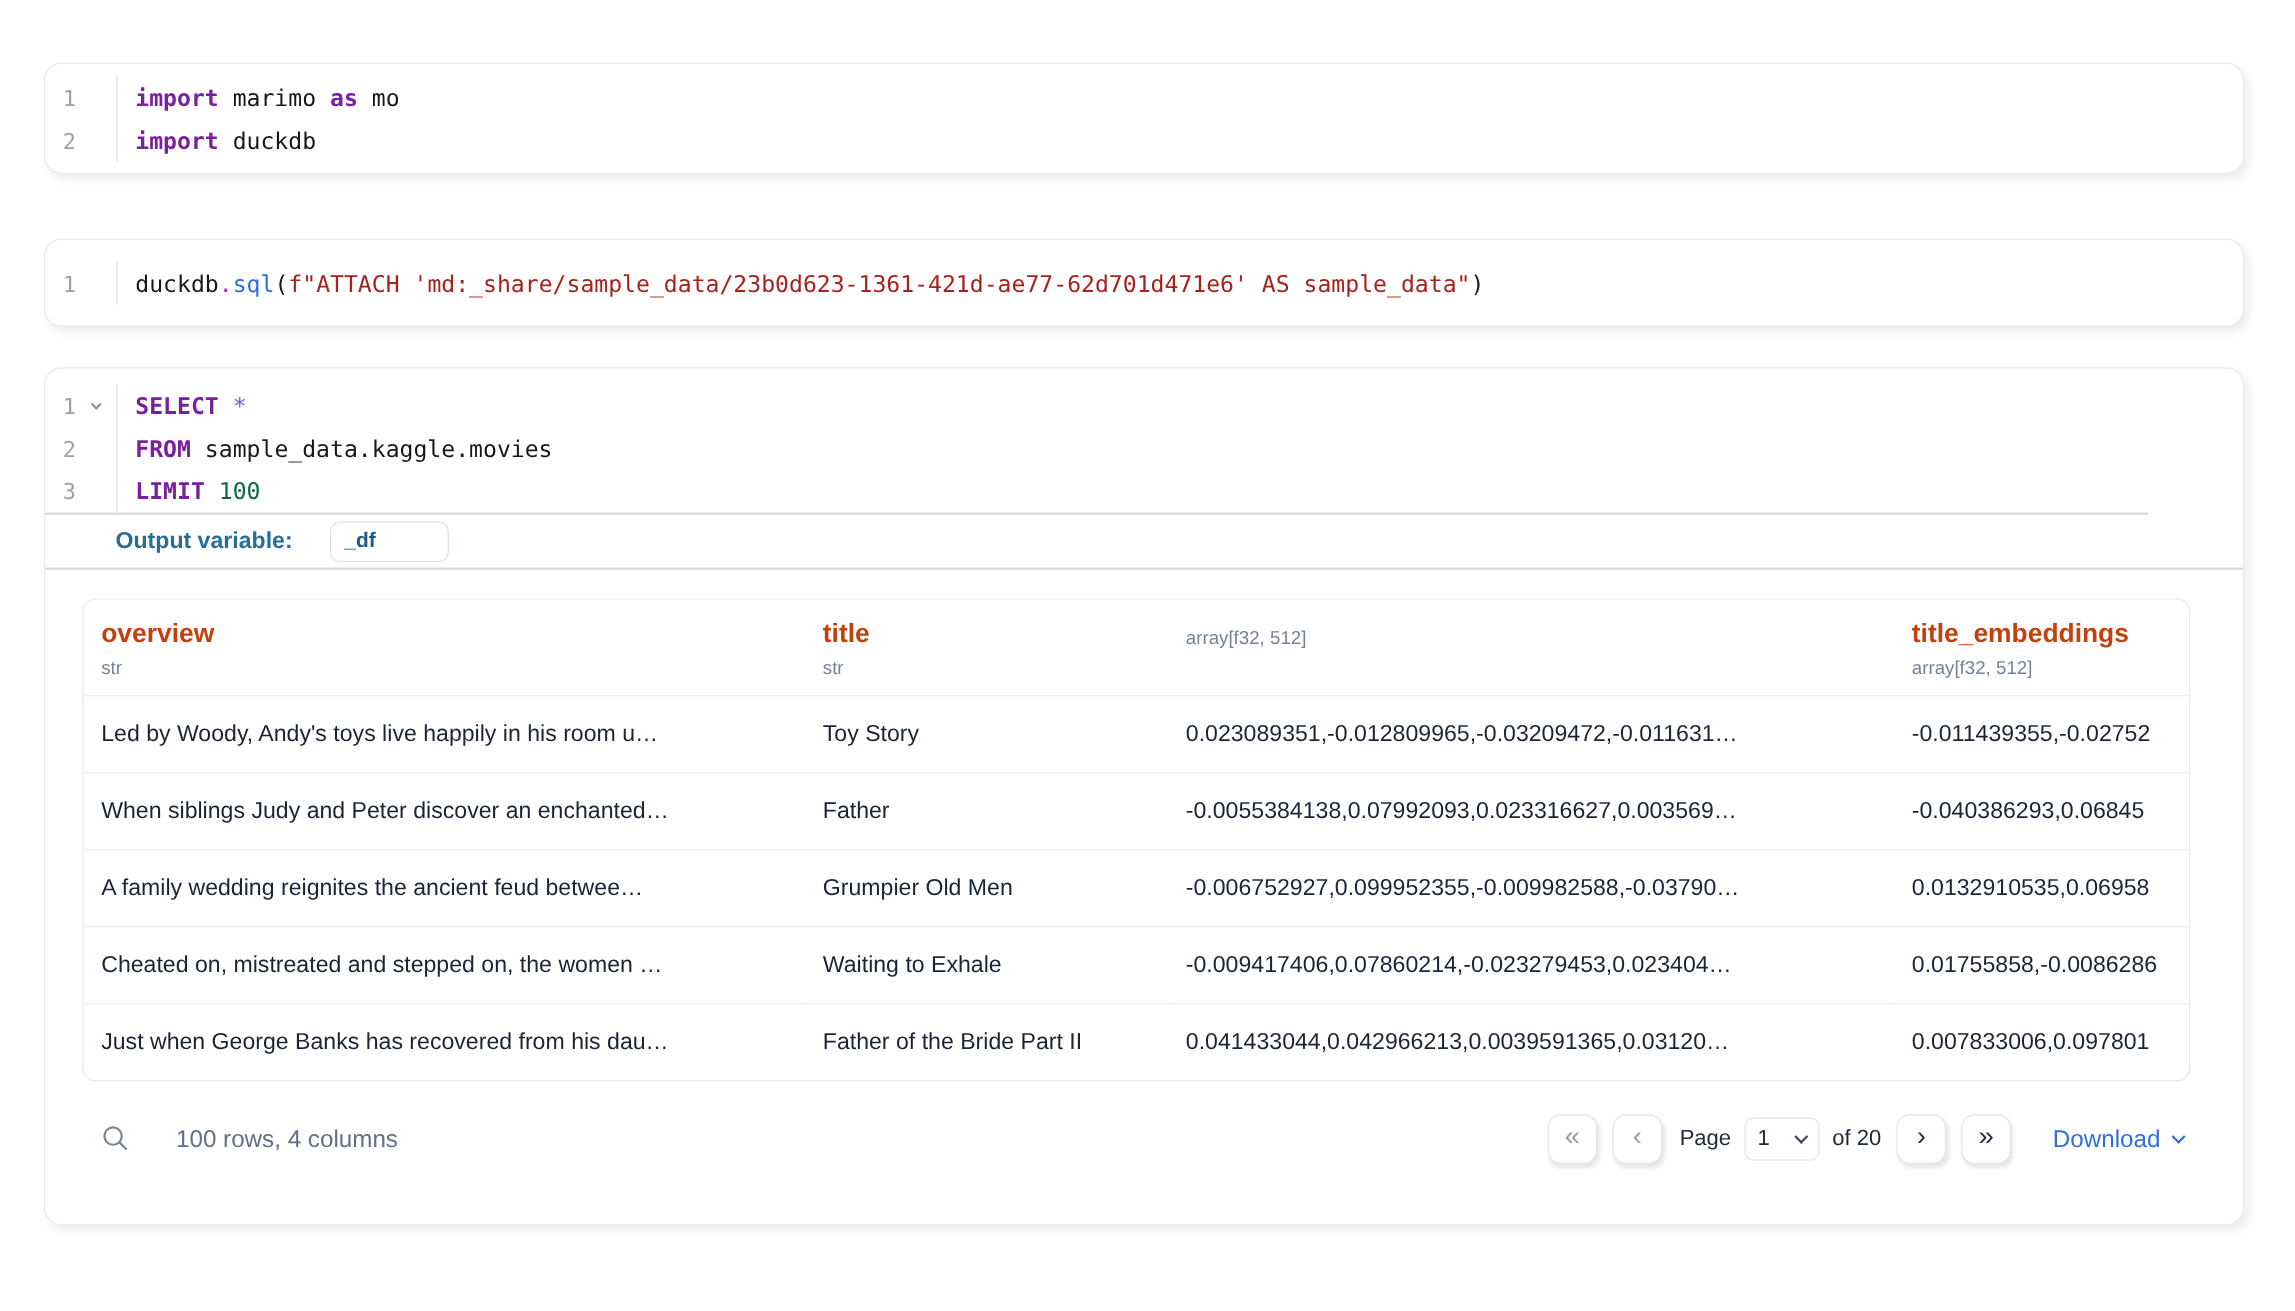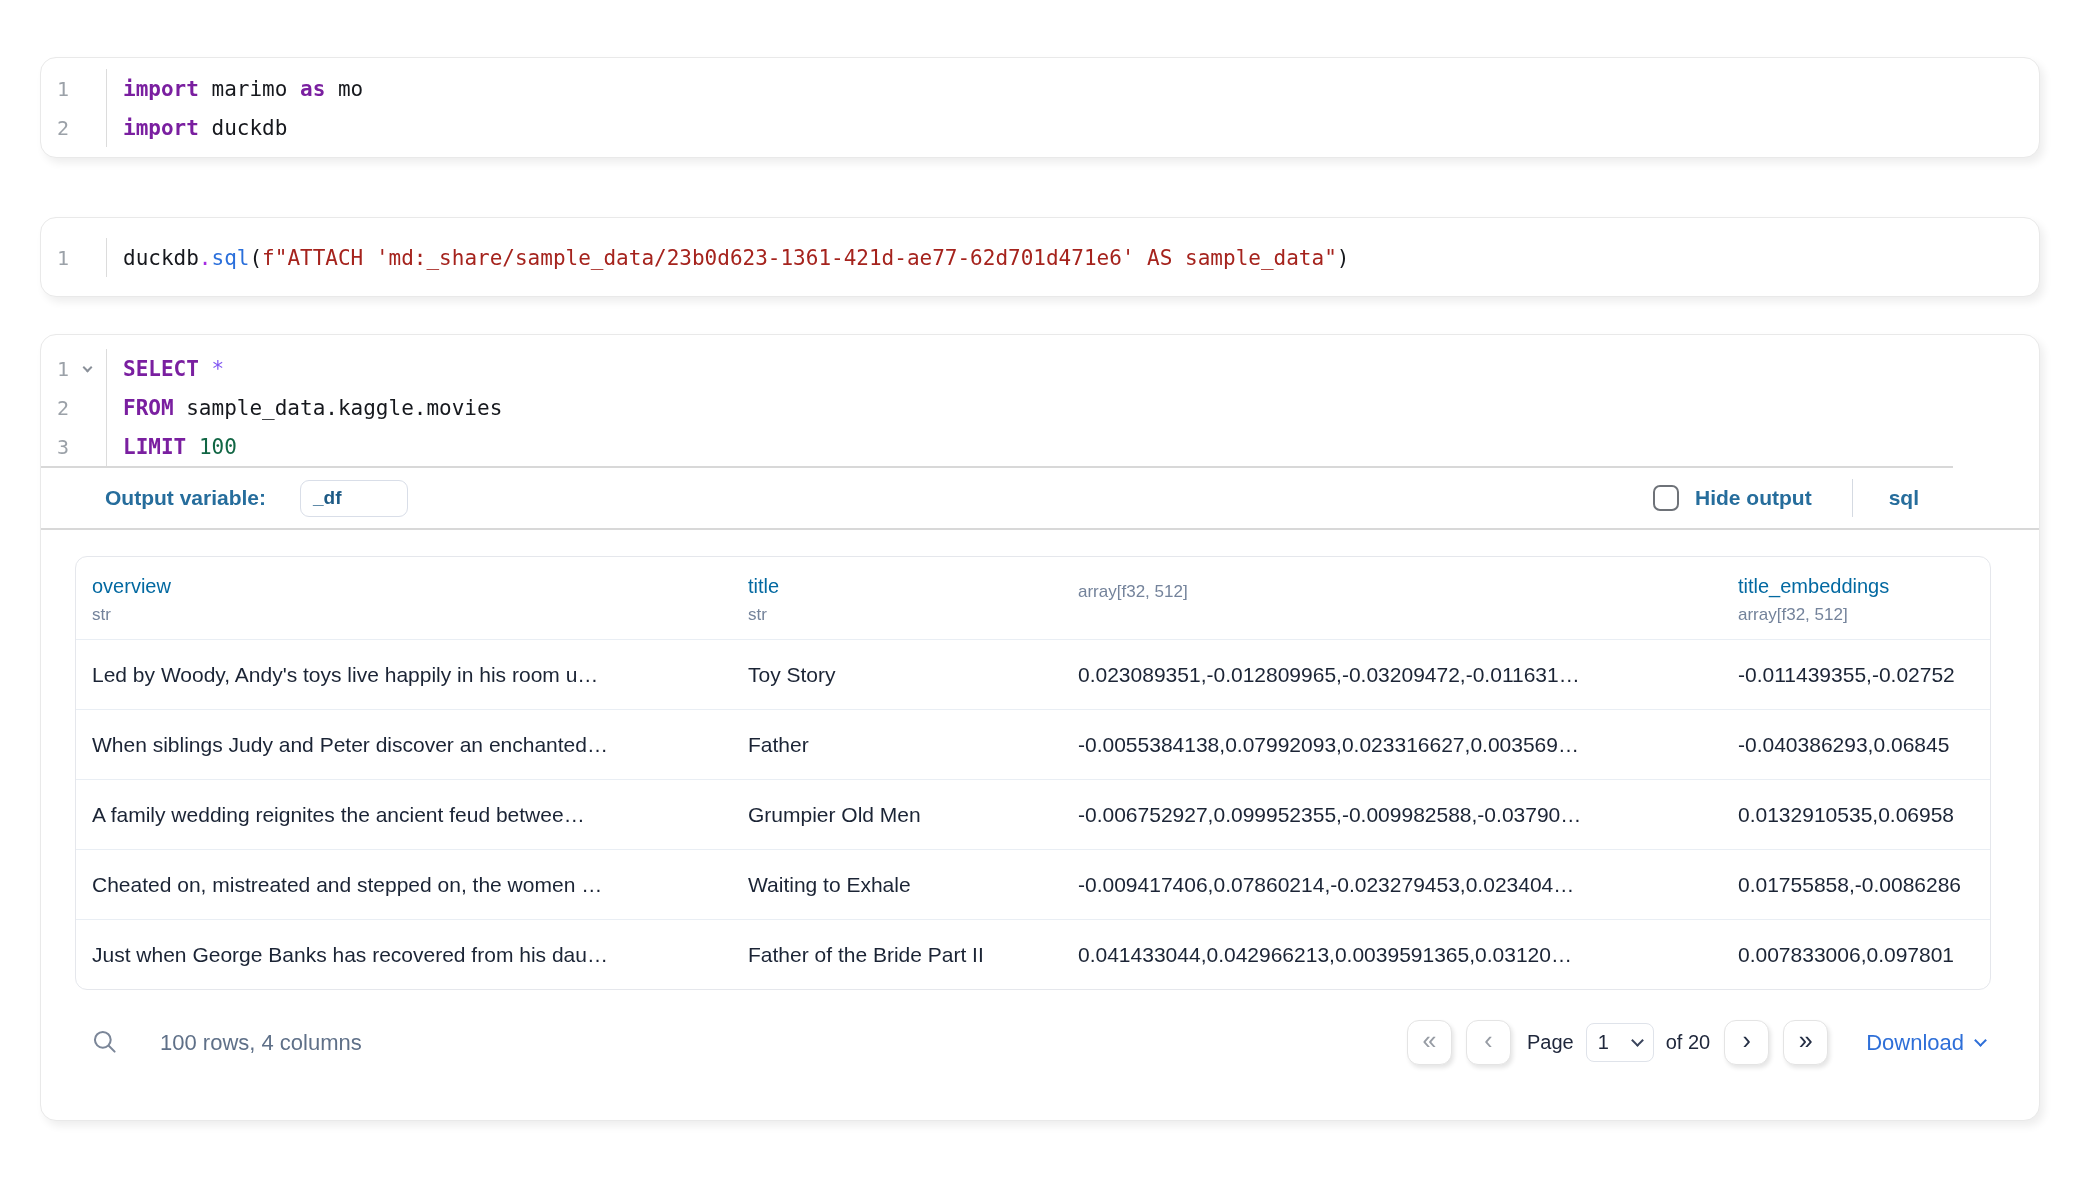--- a/index.html
+++ b/index.html
@@ -35,39 +35,39 @@
   .tk-dot { color: #a62ce2; }
   .tk-fn  { color: #2a6fdb; }
   .tk-str { color: #a5231d; }
   .tk-num { color: #116644; }
   .tk-op  { color: #8157f2; }
 
   
   .divider { height: 2px; background: #d8d8d8; }
   .divider.short { width: 1912px; }
   .outbar { display: flex; justify-content: space-between; align-items: center;
-    height: 60px; padding: 0 120px 0 64px; }
+    height: 48px; padding: 0 120px 0 64px; }
   .outbar-left { display: flex; align-items: center; }
   .outlabel { color: #266d9c; font-weight: bold; font-size: 21px; }
   .outinput { margin-left: 34px; width: 108px; height: 37px;
     border: 1.5px solid #d9dee8; border-radius: 9px; background: #fff;
     display: inline-flex; align-items: center; padding-left: 12px;
     color: #1d5a85; font-weight: bold; font-size: 19px; }
   .outbar-right { display: flex; align-items: center; }
   .checkbox { width: 26px; height: 26px; border: 2.5px solid #6e7278;
     border-radius: 7px; background: #fff; flex-shrink: 0; }
   .hide-lbl { margin-left: 16px; }
   .vdiv { width: 1px; height: 38px; background: #d5dae2; margin: 0 36px 0 40px; }
 
   
   .output-area { padding: 26px 48px 0 34px; }
   .data-table { display: grid; grid-template-columns: 656px 330px 660px minmax(0,1fr);
     border: 1px solid #e5e7ec; border-radius: 12px; overflow: hidden; background: #fff; }
   .th { padding: 18px 16px 14px; }
-  .th .cname { display: block; color: #0369a1; font-weight: normal; font-size: 20px; white-space: nowrap; }
+  .th .cname { display: block; color: #c2410c; font-weight: bold; font-size: 24px; white-space: nowrap; }
   .th .ctype { display: block; color: #74839b; font-size: 17px; margin-top: 7px; white-space: nowrap; }
   .td { height: 70px; display: flex; align-items: center; padding: 0 16px;
     border-top: 1px solid #e9eef4; color: #1b2435; font-size: 21px;
     white-space: nowrap; overflow: hidden; }
 
   
   .table-footer { display: flex; justify-content: space-between; align-items: center;
     margin-top: 30px; padding-left: 16px; }
   .tf-left { display: flex; align-items: center; gap: 42px; color: #5f7088; font-size: 22px; }
   .search-btn { background: none; border: none; padding: 0; cursor: pointer; display: flex; }
@@ -151,26 +151,20 @@
 
     <div class="divider short"></div>
 
     <div class="outbar">
       <div class="outbar-left">
         <span class="outlabel">Output variable:</span>
         <span class="outinput">
           <span>_df</span>
         </span>
       </div>
-      <div class="outbar-right">
-        <span class="checkbox"></span>
-        <span class="outlabel hide-lbl">Hide output</span>
-        <span class="vdiv"></span>
-        <span class="outlabel">sql</span>
-      </div>
     </div>
 
     <div class="divider"></div>
 
     <div class="output-area">
       <div class="data-table" id="dataframe-table">
           <div class="th">
             <span class="cname">overview</span>
             <span class="ctype">str</span>
           </div>

